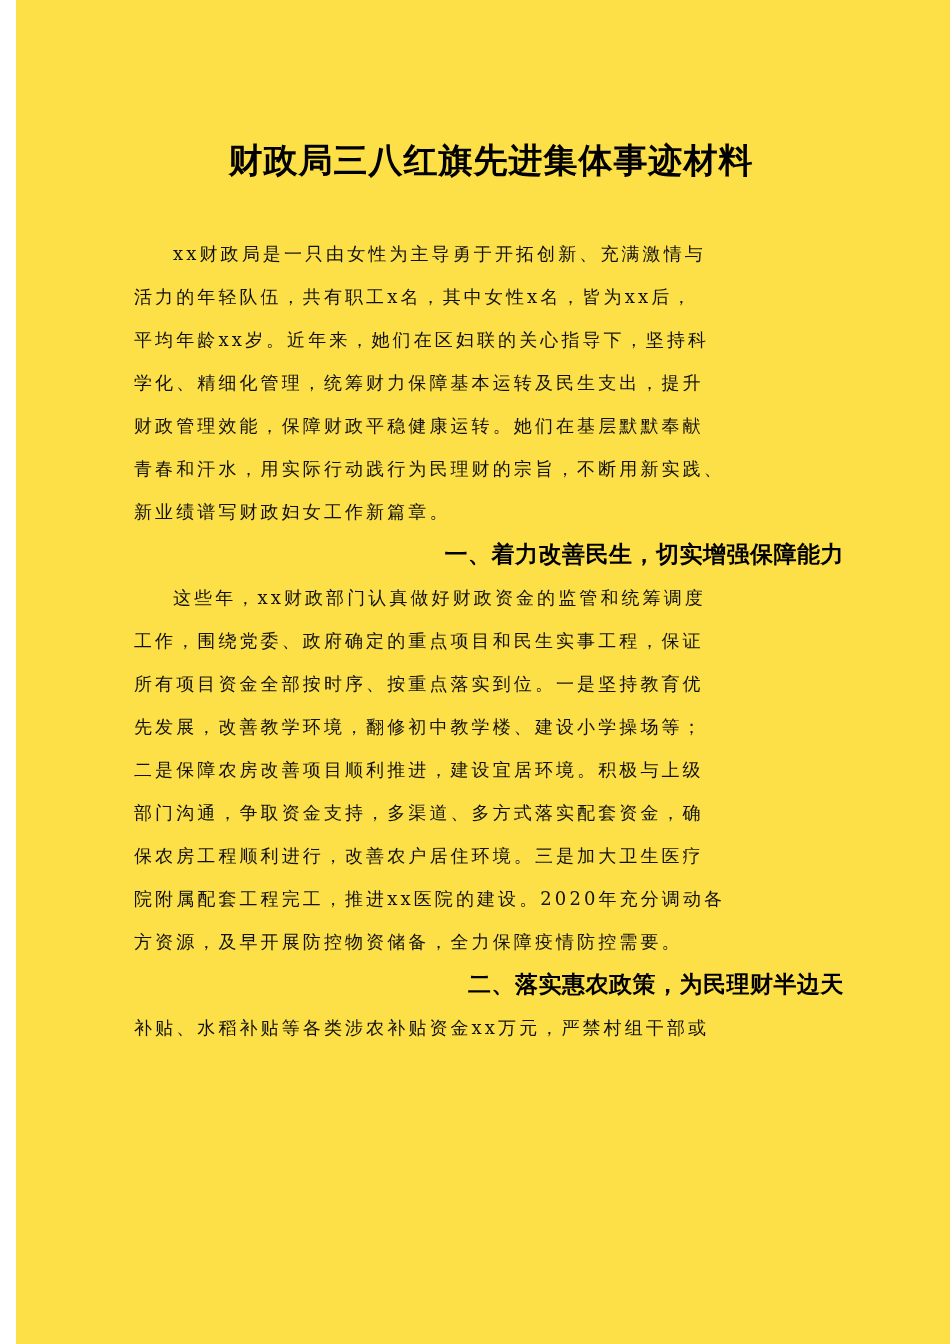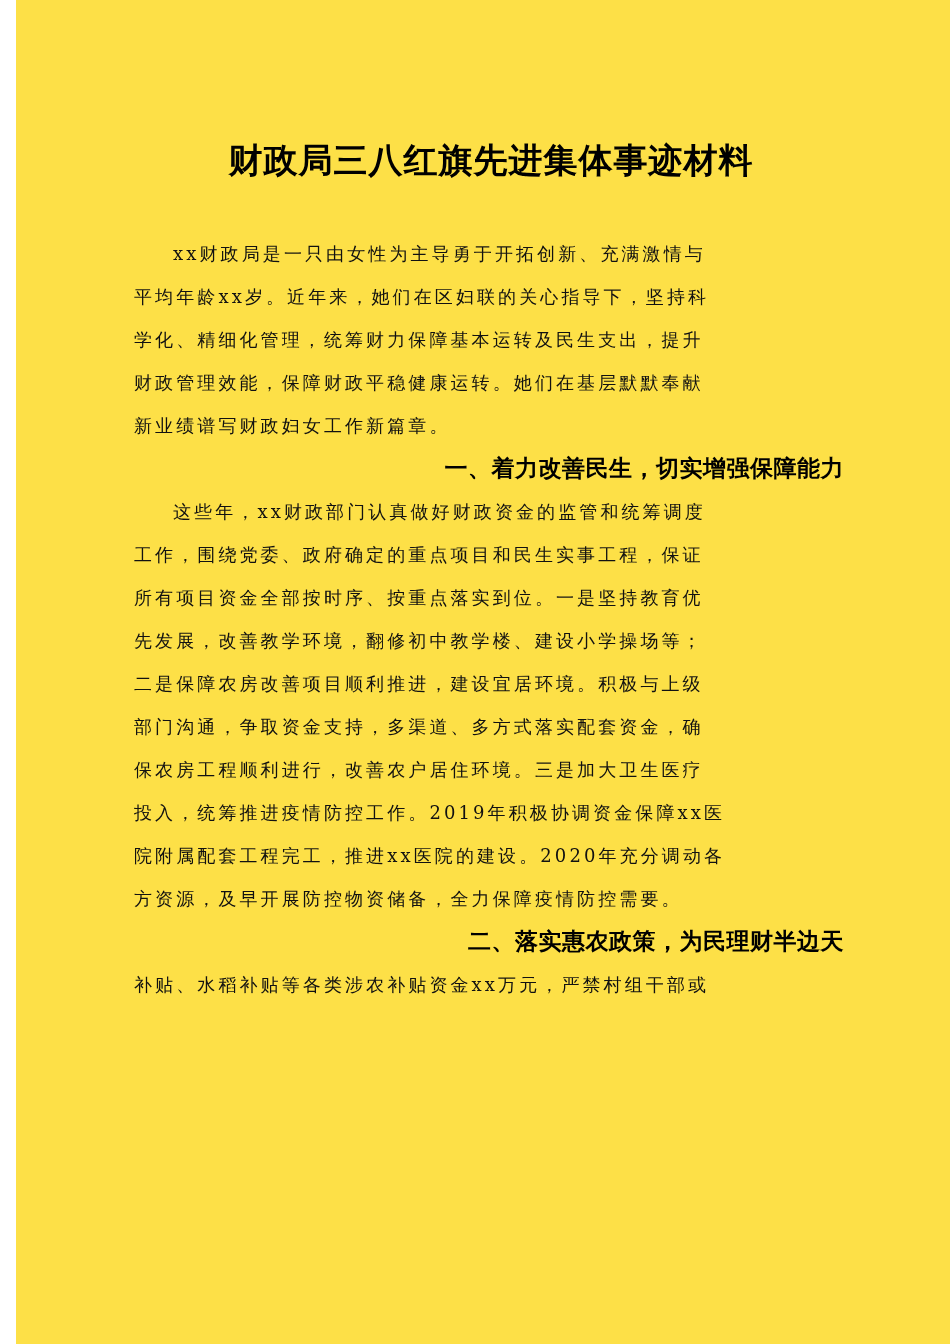--- a/index.html
+++ b/index.html
@@ -75,37 +75,38 @@
 <body>
 
 <div class="page">
 
   <div class="title">财政局三八红旗先进集体事迹材料</div>
 
   <div class="content">
 
     <div class="para">
       <span class="line indent">xx财政局是一只由女性为主导勇于开拓创新、充满激情与</span>
+      <span class="line">活力的年轻队伍，共有职工x名，其中女性x名，皆为xx后，</span>
       <span class="line">平均年龄xx岁。近年来，她们在区妇联的关心指导下，坚持科</span>
       <span class="line">学化、精细化管理，统筹财力保障基本运转及民生支出，提升</span>
       <span class="line">财政管理效能，保障财政平稳健康运转。她们在基层默默奉献</span>
+      <span class="line">青春和汗水，用实际行动践行为民理财的宗旨，不断用新实践、</span>
       <span class="line">新业绩谱写财政妇女工作新篇章。</span>
     </div>
 
     <div class="heading">一、着力改善民生，切实增强保障能力</div>
 
     <div class="para">
       <span class="line indent">这些年，xx财政部门认真做好财政资金的监管和统筹调度</span>
       <span class="line">工作，围绕党委、政府确定的重点项目和民生实事工程，保证</span>
       <span class="line">所有项目资金全部按时序、按重点落实到位。一是坚持教育优</span>
       <span class="line">先发展，改善教学环境，翻修初中教学楼、建设小学操场等；</span>
       <span class="line">二是保障农房改善项目顺利推进，建设宜居环境。积极与上级</span>
       <span class="line">部门沟通，争取资金支持，多渠道、多方式落实配套资金，确</span>
       <span class="line">保农房工程顺利进行，改善农户居住环境。三是加大卫生医疗</span>
-      <span class="line">投入，统筹推进疫情防控工作。2019年积极协调资金保障xx医</span>
       <span class="line">院附属配套工程完工，推进xx医院的建设。2020年充分调动各</span>
       <span class="line">方资源，及早开展防控物资储备，全力保障疫情防控需要。</span>
     </div>
 
     <div class="heading">二、落实惠农政策，为民理财半边天</div>
 
     <div class="para">
       <span class="line">补贴、水稻补贴等各类涉农补贴资金xx万元，严禁村组干部或</span>
     </div>
 

